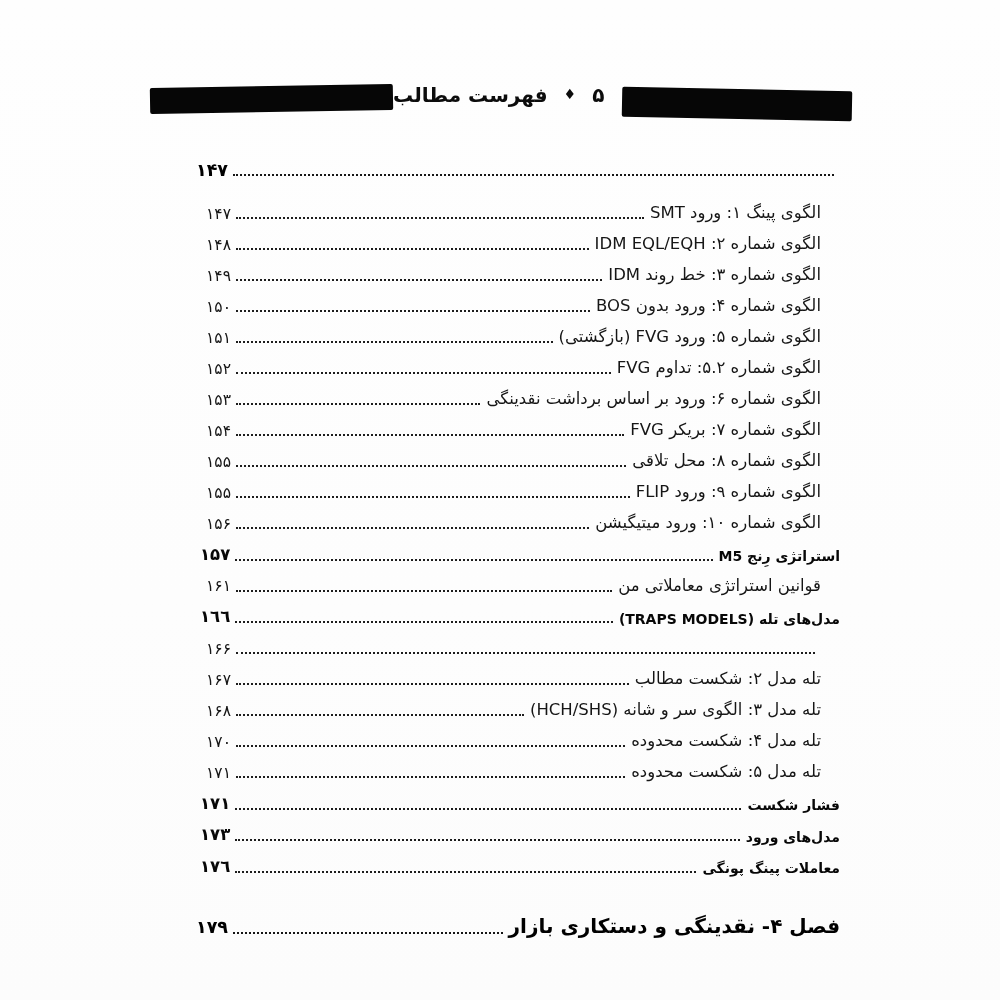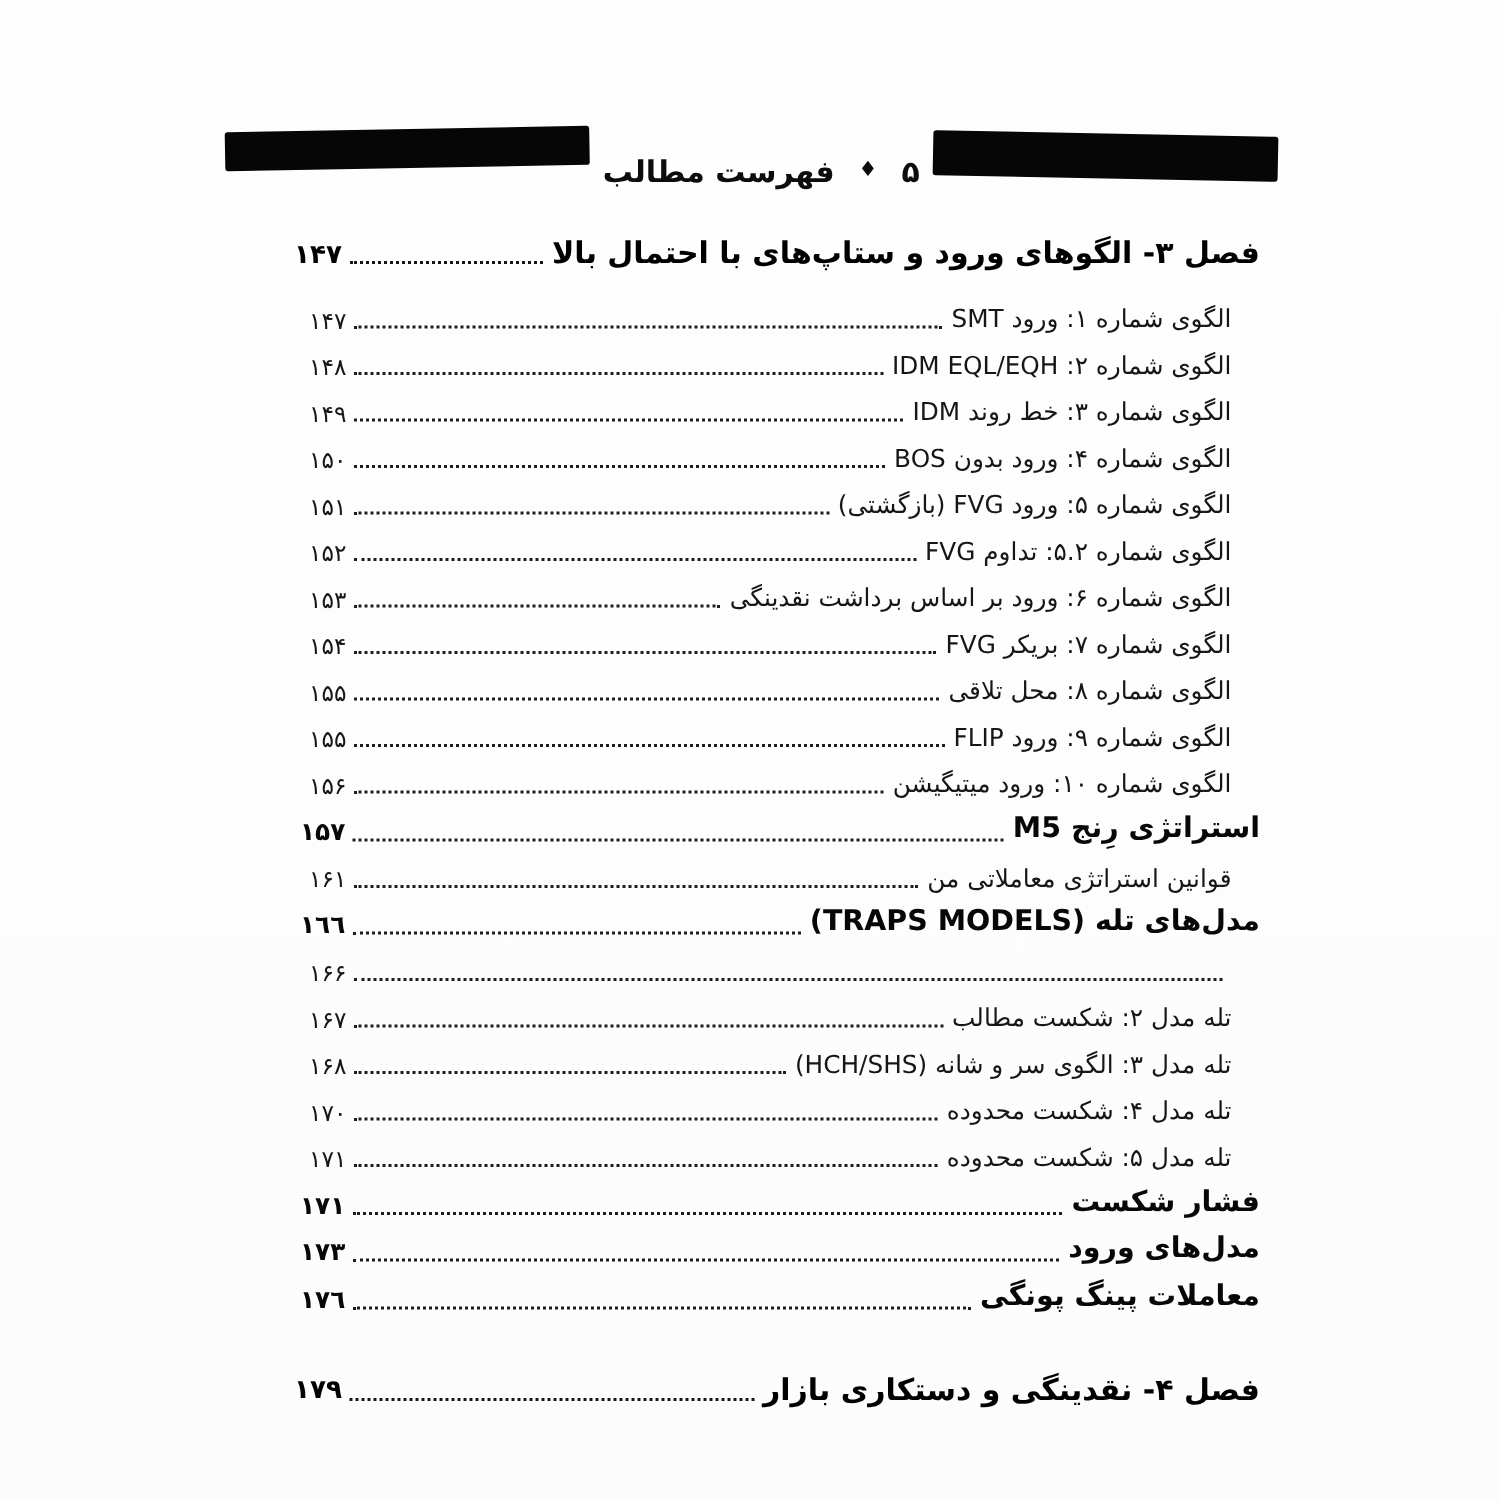--- a/index.html
+++ b/index.html
@@ -18,40 +18,40 @@
 
   
   .running-header {
     position:absolute; top:82px; left:150px; width:702px; height:38px;
     display:flex; align-items:flex-start; direction:ltr;
   }
   .redaction-bar { background:#060606; border-radius:2px; flex:0 0 auto; }
   .redaction-bar.left  { width:243px; height:26px; margin-top:4px; transform:rotate(-1deg); }
   .redaction-bar.right { width:230px; height:30px; margin-top:7px; transform:rotate(1.1deg); }
   .header-center {
-    flex:1 1 auto; display:flex; justify-content:center; align-items:center;
-    gap:16px; margin-top:20px;
+    flex:1 1 auto; display:flex; align-items:center;
+    gap:16px; margin-top:1px;
     font-weight:700; font-size:20px; color:#0c0c0c; white-space:nowrap;
   }
   .header-center .diamond { font-size:14px; transform:translateY(-1px); }
 
   
   .toc {
     position:absolute; top:143px; left:160px; width:680px;
     direction:rtl;
   }
   .toc-row { display:flex; align-items:flex-end; height:31px; }
   .toc-row .title   { white-space:nowrap; font-size:16.5px; line-height:1.45; color:#161616; }
   .toc-row .leader  { flex:1 1 auto; min-width:12px; border-bottom:2px dotted #1d1d1d; margin:0 6px 6px 5px; }
   .toc-row .pagenum { white-space:nowrap; font-size:15.5px; line-height:1.45; color:#161616;margin-top:40px; }
 
   .toc-row.entry { padding-right:19px; padding-left:46px; }
 
   .toc-row.section { padding-left:40px; height:31.5px; }
-  .toc-row.section .title   { font-size:19px; font-weight:700; color:#070707; }
+  .toc-row.section .title   { font-size:14px; font-weight:700; color:#070707; }
   .toc-row.section .pagenum { font-size:16.5px; font-weight:700; color:#070707; }
   .toc-row.section .leader  { border-bottom-width:2px; }
 
   .toc-row.chapter { padding-left:36px; height:40px; }
   .toc-row.chapter .title   { font-size:20px; font-weight:800; letter-spacing:-0.4px; color:#000; }
   .toc-row.chapter .pagenum { font-size:17.5px; font-weight:800; color:#000; }
   .toc-row.chapter .leader  { border-bottom:2.5px dotted #161616; margin-bottom:7px; }
 
   .toc-row.chapter:first-child { margin-bottom:11px; }
   .toc-row.chapter:last-child  { margin-top:22px; }
@@ -66,26 +66,25 @@
     <div class="header-center">
       <span>فهرست مطالب</span>
       <span class="diamond">♦</span>
       <span>۵</span>
     </div>
     <div class="redaction-bar right"></div>
   </div>
 
   <div class="toc" id="toc-list">
       <div class="toc-row chapter">
-    <span class="title">فصل ۳- الگوهای ورود و ستاپ‌های با احتمال بالا</span>
     <span class="leader"></span>
     <span class="pagenum">۱۴۷</span>
   </div>
       <div class="toc-row entry">
-    <span class="title">الگوی شماره ۱: ورود SMT</span>
+    <span class="title">الگوی پینگ ۱: ورود SMT</span>
     <span class="leader"></span>
     <span class="pagenum">۱۴۷</span>
   </div>
       <div class="toc-row entry">
     <span class="title">الگوی شماره ۲: IDM EQL/EQH</span>
     <span class="leader"></span>
     <span class="pagenum">۱۴۸</span>
   </div>
       <div class="toc-row entry">
     <span class="title">الگوی شماره ۳: خط روند IDM</span>

